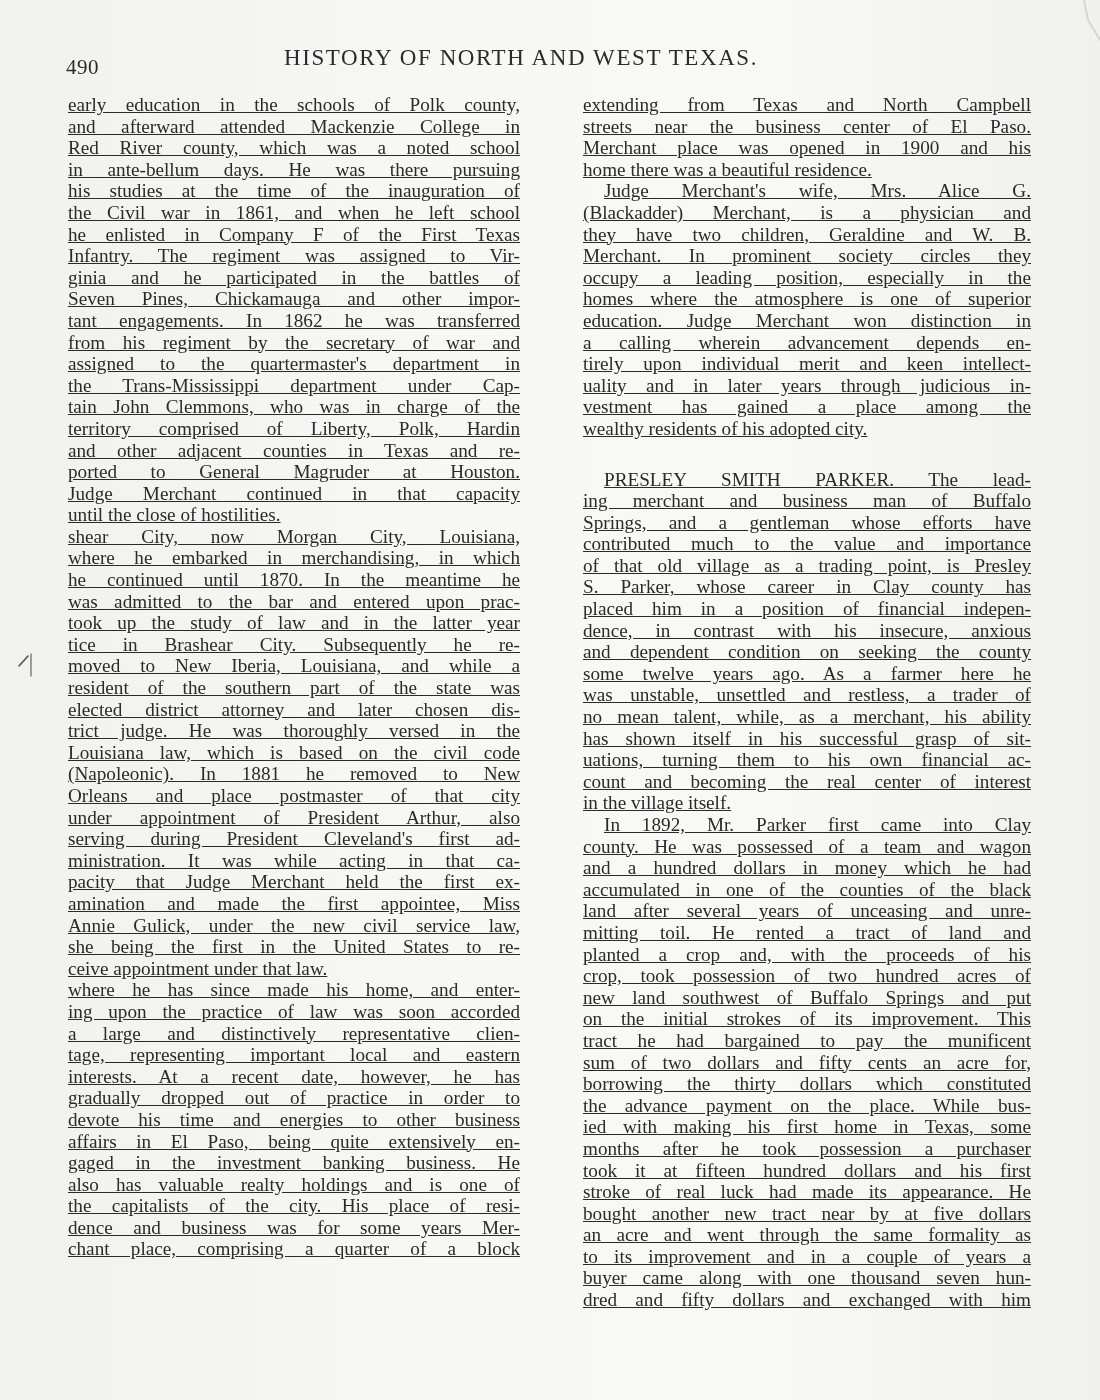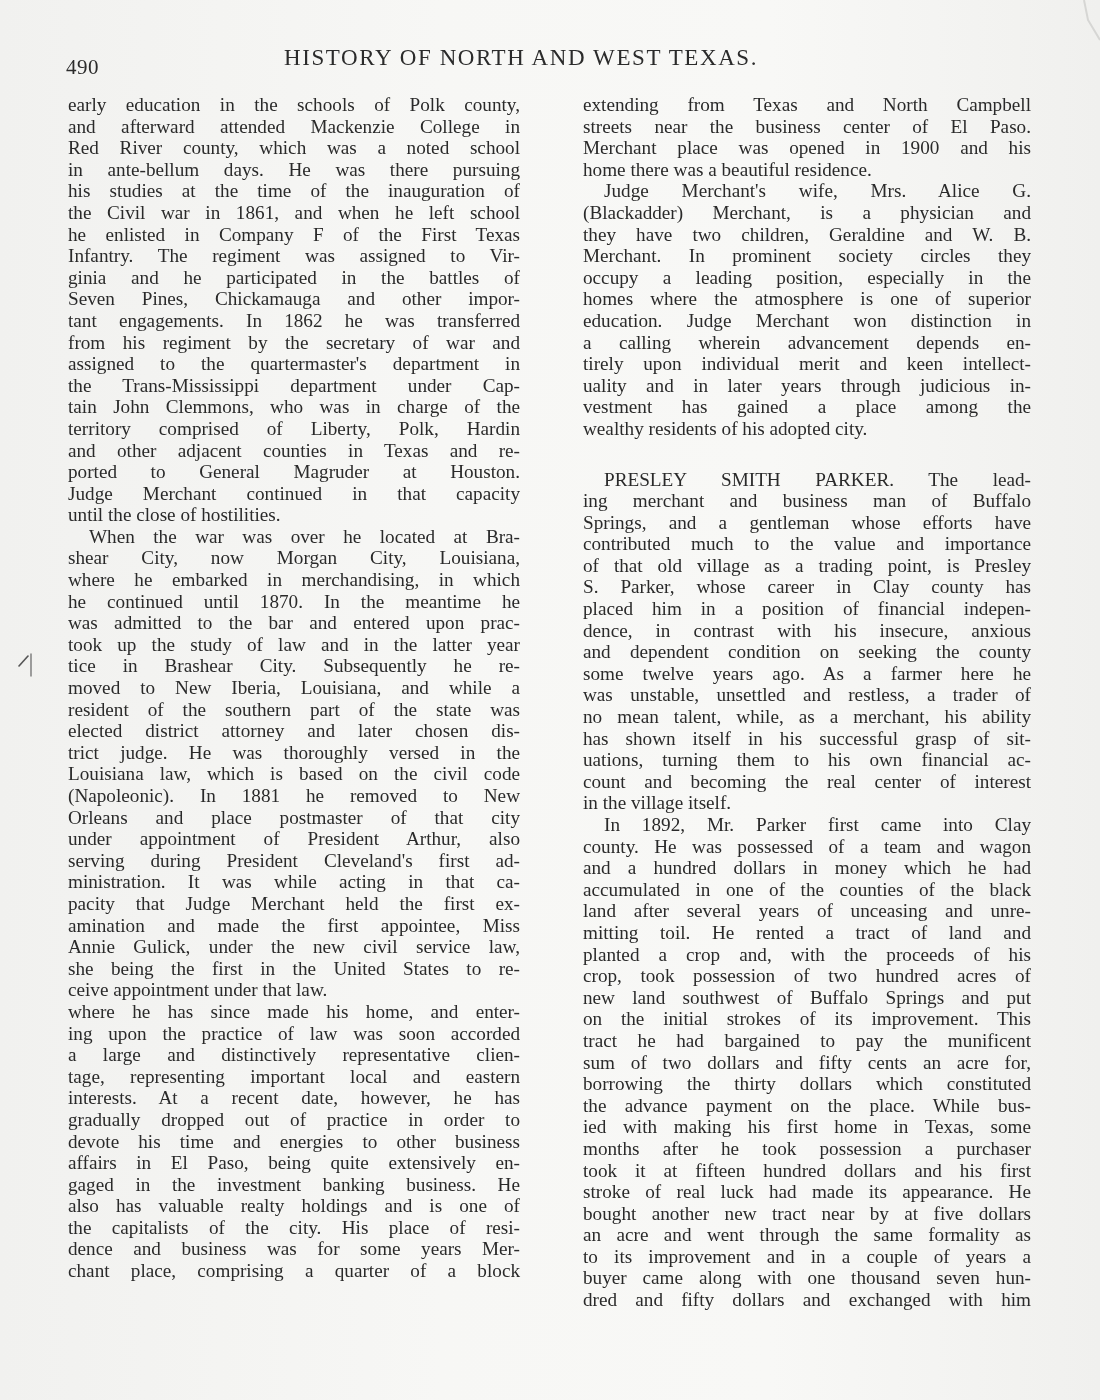--- a/index.html
+++ b/index.html
@@ -38,20 +38,21 @@
       letter-spacing: 1.6px;
       color: #2b2b2b;
       white-space: nowrap;
     }
     .column {
       position: absolute;
       top: 94px;
       width: 452px;
       font-size: 19.2px;
       line-height: 21.6px;
+      text-decoration: underline;
     }
     .col-left { left: 68px; }
     .col-right { left: 542px; width: 448px; margin-left: 41px; }
     .line {
       display: block;
       height: 21.6px;
       white-space: nowrap;
       text-align: justify;
       text-align-last: justify;
     }
@@ -114,21 +115,20 @@
       <span class="line">tant engagements.  In 1862 he was transferred</span>
       <span class="line">from his regiment by the secretary of war and</span>
       <span class="line">assigned to the quartermaster's department in</span>
       <span class="line">the Trans-Mississippi department under Cap-</span>
       <span class="line">tain John Clemmons, who was in charge of the</span>
       <span class="line">territory comprised of Liberty, Polk, Hardin</span>
       <span class="line">and other adjacent counties in Texas and re-</span>
       <span class="line">ported to General Magruder at Houston.</span>
       <span class="line">Judge Merchant continued in that capacity</span>
       <span class="line last">until the close of hostilities.</span>
-      <span class="line indent">When the war was over he located at Bra-</span>
       <span class="line">shear City, now Morgan City, Louisiana,</span>
       <span class="line">where he embarked in merchandising, in which</span>
       <span class="line">he continued until 1870.  In the meantime he</span>
       <span class="line">was admitted to the bar and entered upon prac-</span>
       <span class="line">took up the study of law and in the latter year</span>
       <span class="line">tice in Brashear City.  Subsequently he re-</span>
       <span class="line">moved to New Iberia, Louisiana, and while a</span>
       <span class="line">resident of the southern part of the state was</span>
       <span class="line">elected district attorney and later chosen dis-</span>
       <span class="line">trict judge.  He was thoroughly versed in the</span>

